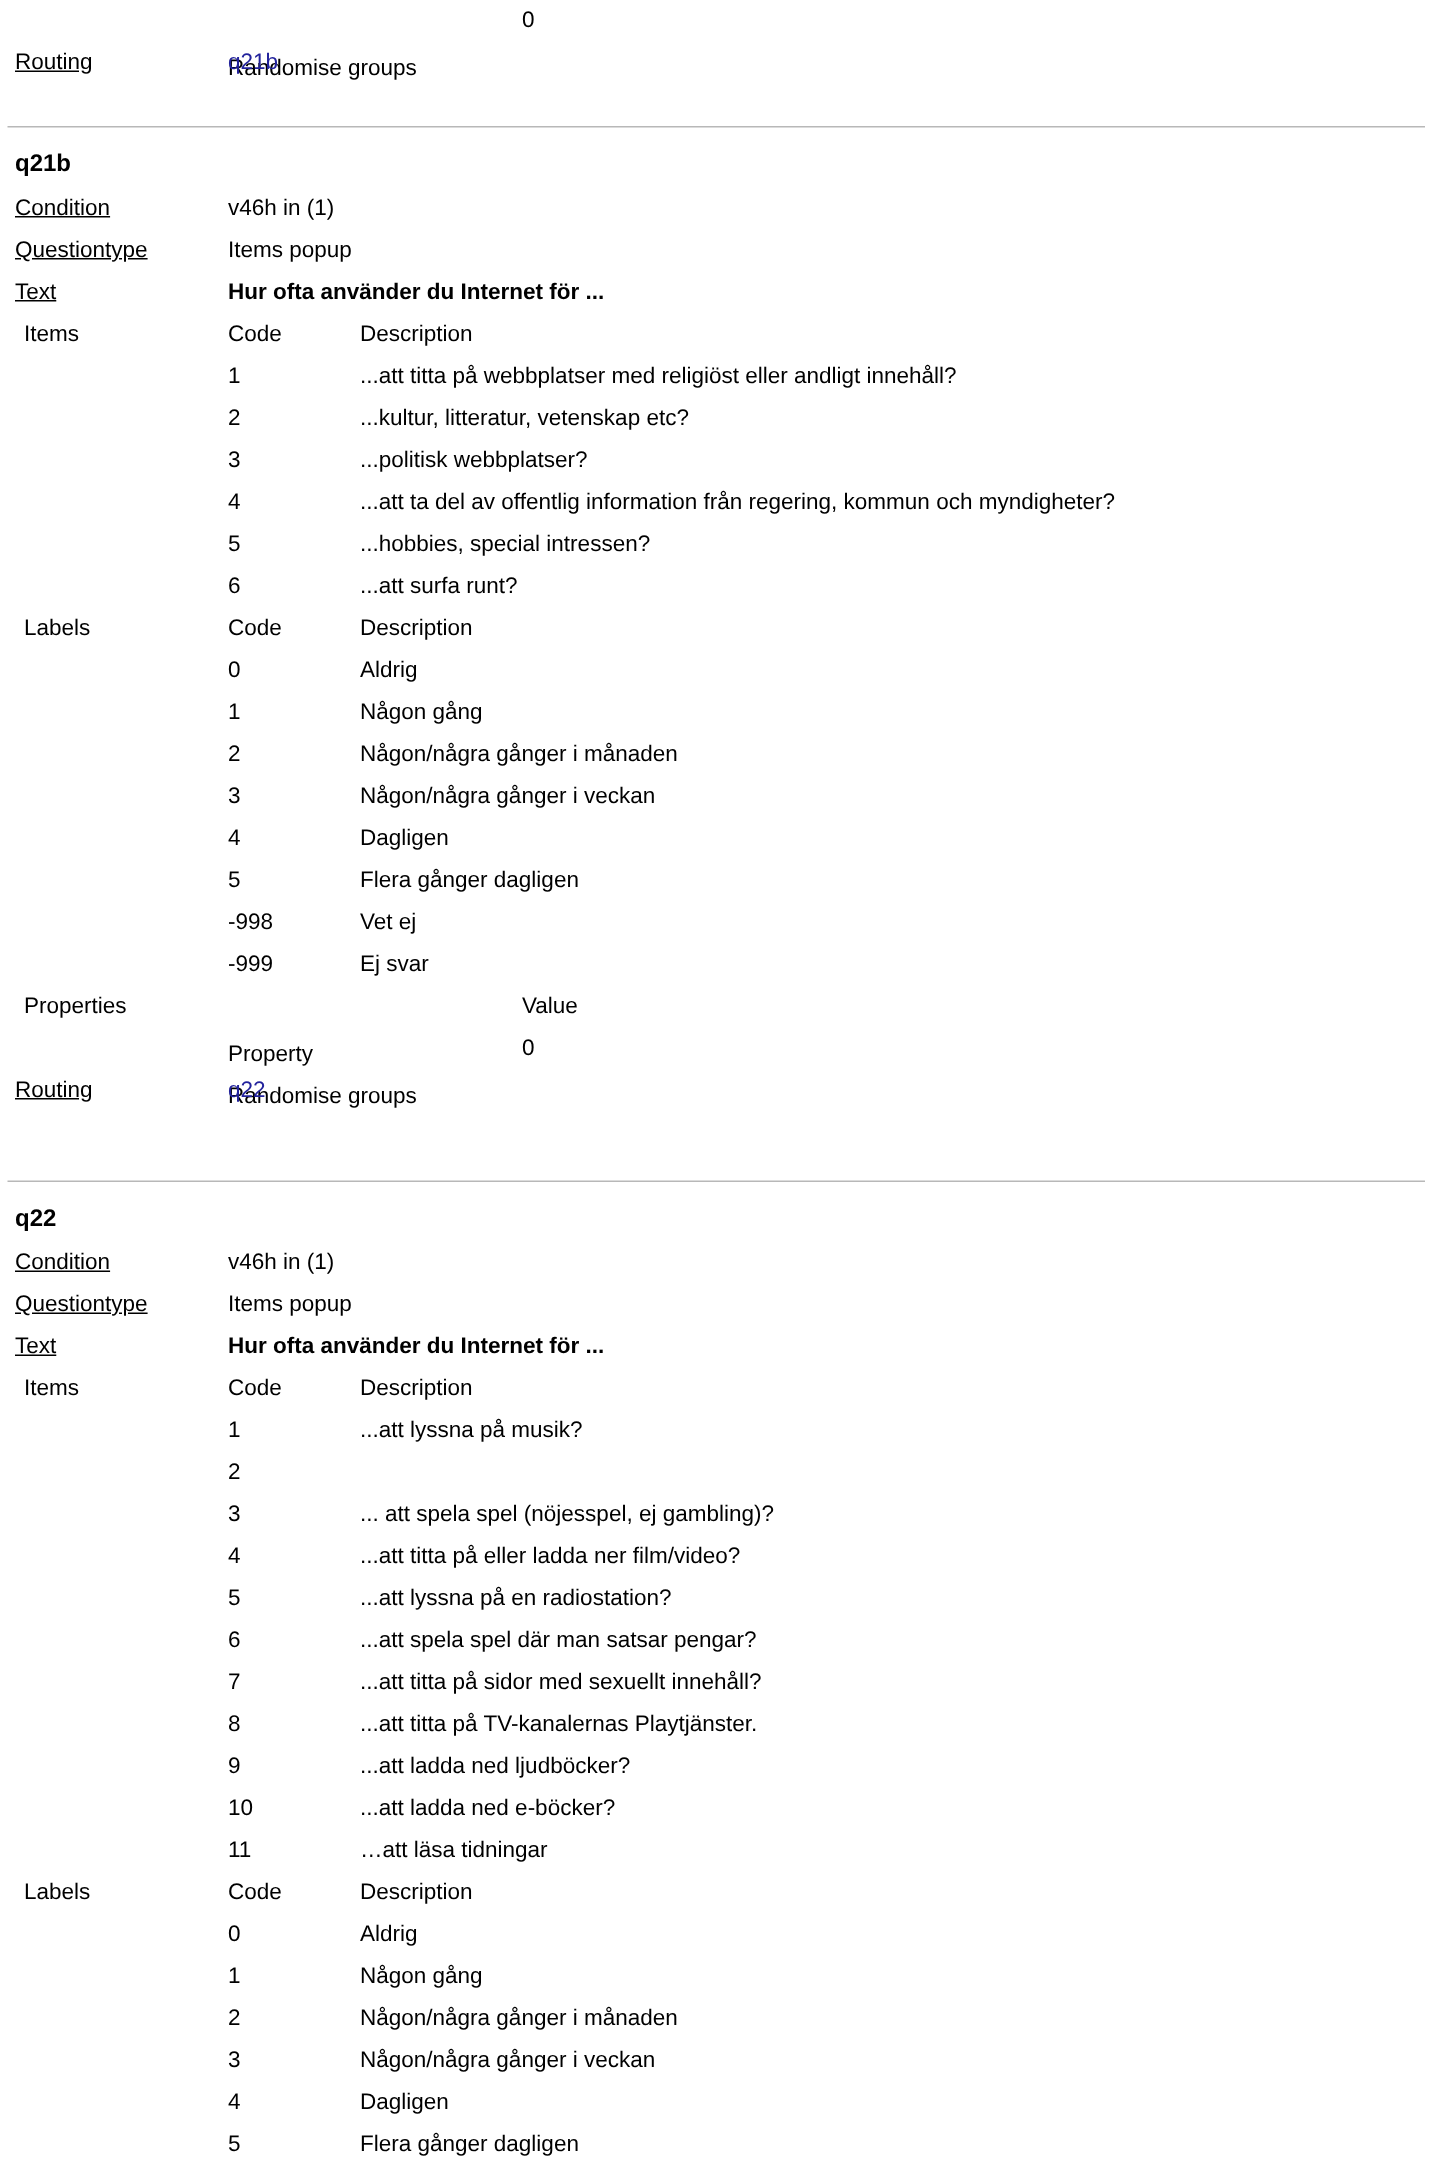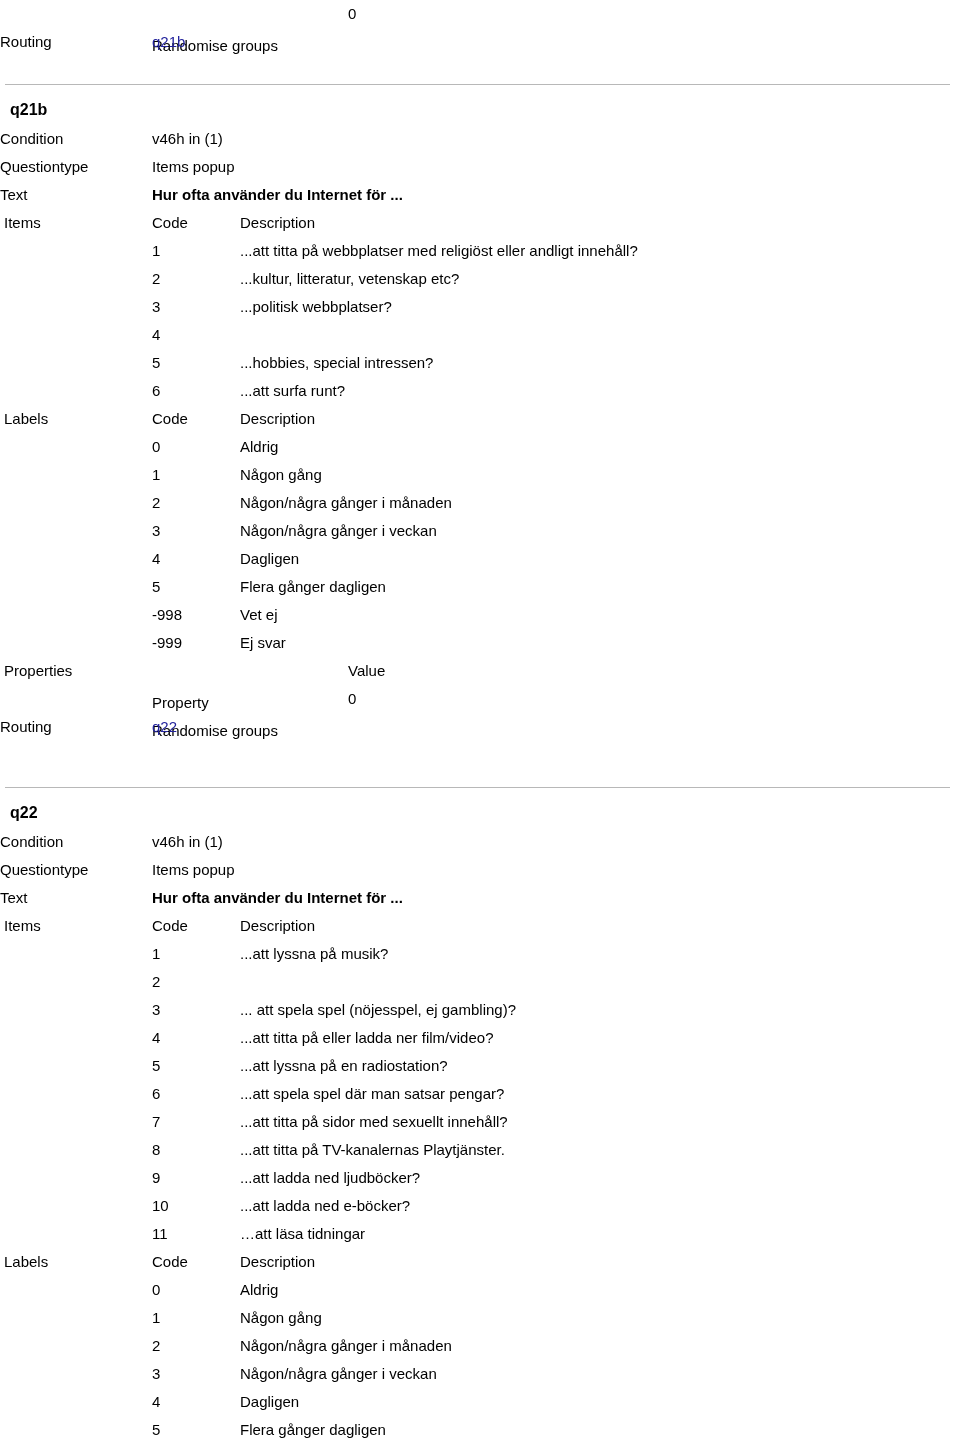--- a/index.html
+++ b/index.html
@@ -25,24 +25,26 @@
   
   .row {
     display: flex;
     align-items: flex-start;
     height: 28px;
     line-height: 28px;
   }
   .row-label {
     width: 152px;
     flex: 0 0 152px;
+    padding-left: 10px;
     box-sizing: border-box;
     font-size: 15px;
     color: #000;
     white-space: nowrap;
+    text-decoration: underline;
   }
   .row-value {
     flex: 1 1 auto;
     font-size: 15px;
     white-space: nowrap;
   }
   .row-value.bold {
     font-weight: bold;
   }
   .link {
@@ -50,21 +52,21 @@
   }
 
   
   .table-wrap {
     display: flex;
     align-items: flex-start;
   }
   .table-label {
     width: 152px;
     flex: 0 0 152px;
-    padding-left: 4px;
+    padding-left: 16px;
     box-sizing: border-box;
     height: 28px;
     line-height: 28px;
     white-space: nowrap;
   }
   .table-body {
     flex: 1 1 auto;
   }
   .trow {
     display: flex;
@@ -165,20 +167,21 @@
         <div class="trow">
             <div class="tcode">2</div>
             <div class="tdesc">...kultur, litteratur, vetenskap etc?</div>
           </div>
         <div class="trow">
             <div class="tcode">3</div>
             <div class="tdesc">...politisk webbplatser?</div>
           </div>
         <div class="trow">
             <div class="tcode">4</div>
+            <div class="tdesc">...att ta del av offentlig information från regering, kommun och myndigheter?</div>
           </div>
         <div class="trow">
             <div class="tcode">5</div>
             <div class="tdesc">...hobbies, special intressen?</div>
           </div>
         <div class="trow">
             <div class="tcode">6</div>
             <div class="tdesc">...att surfa runt?</div>
           </div>
       </div>

